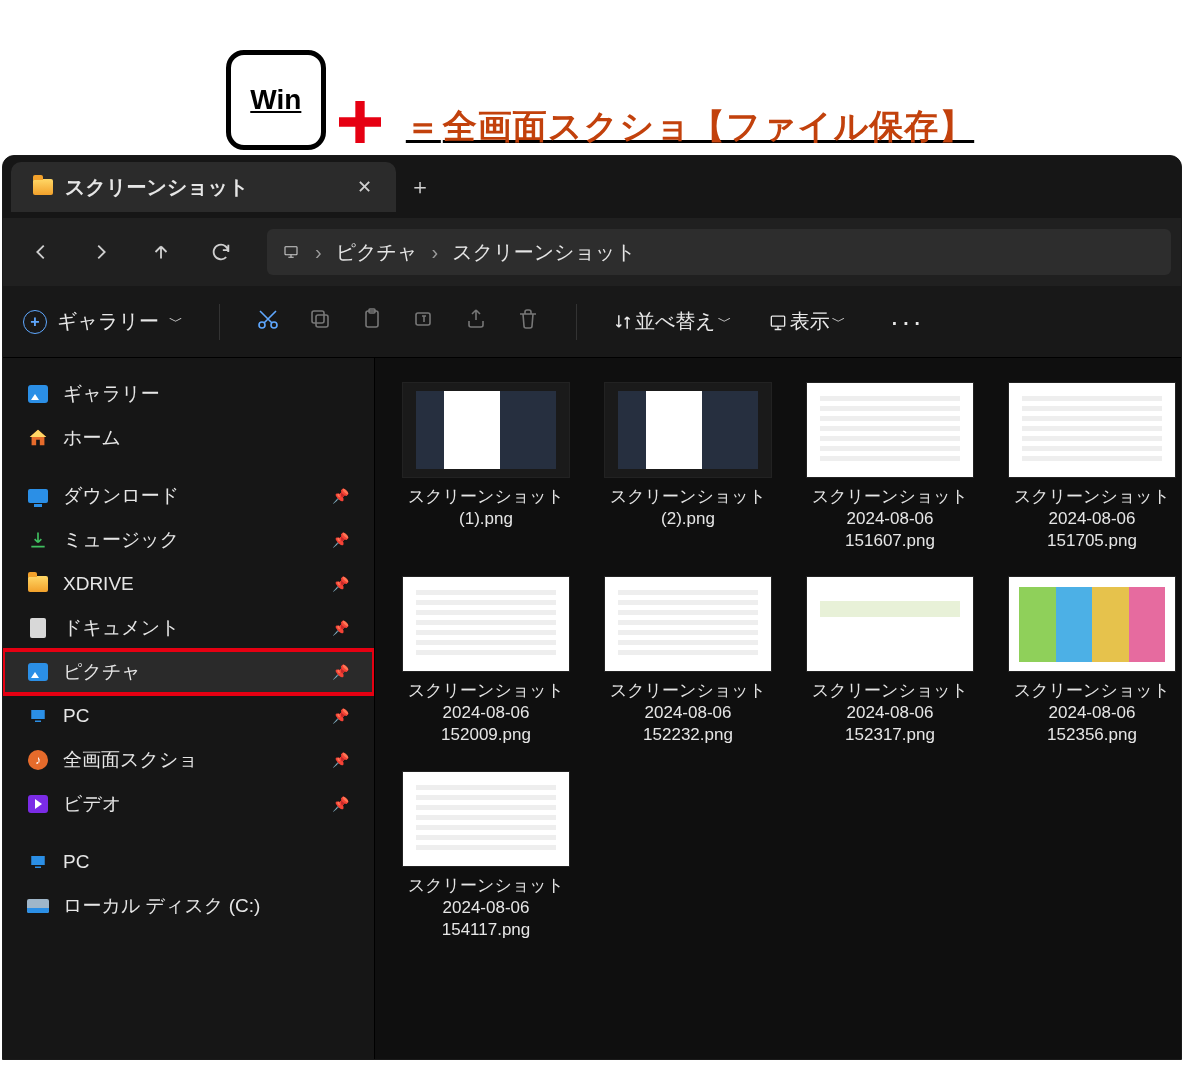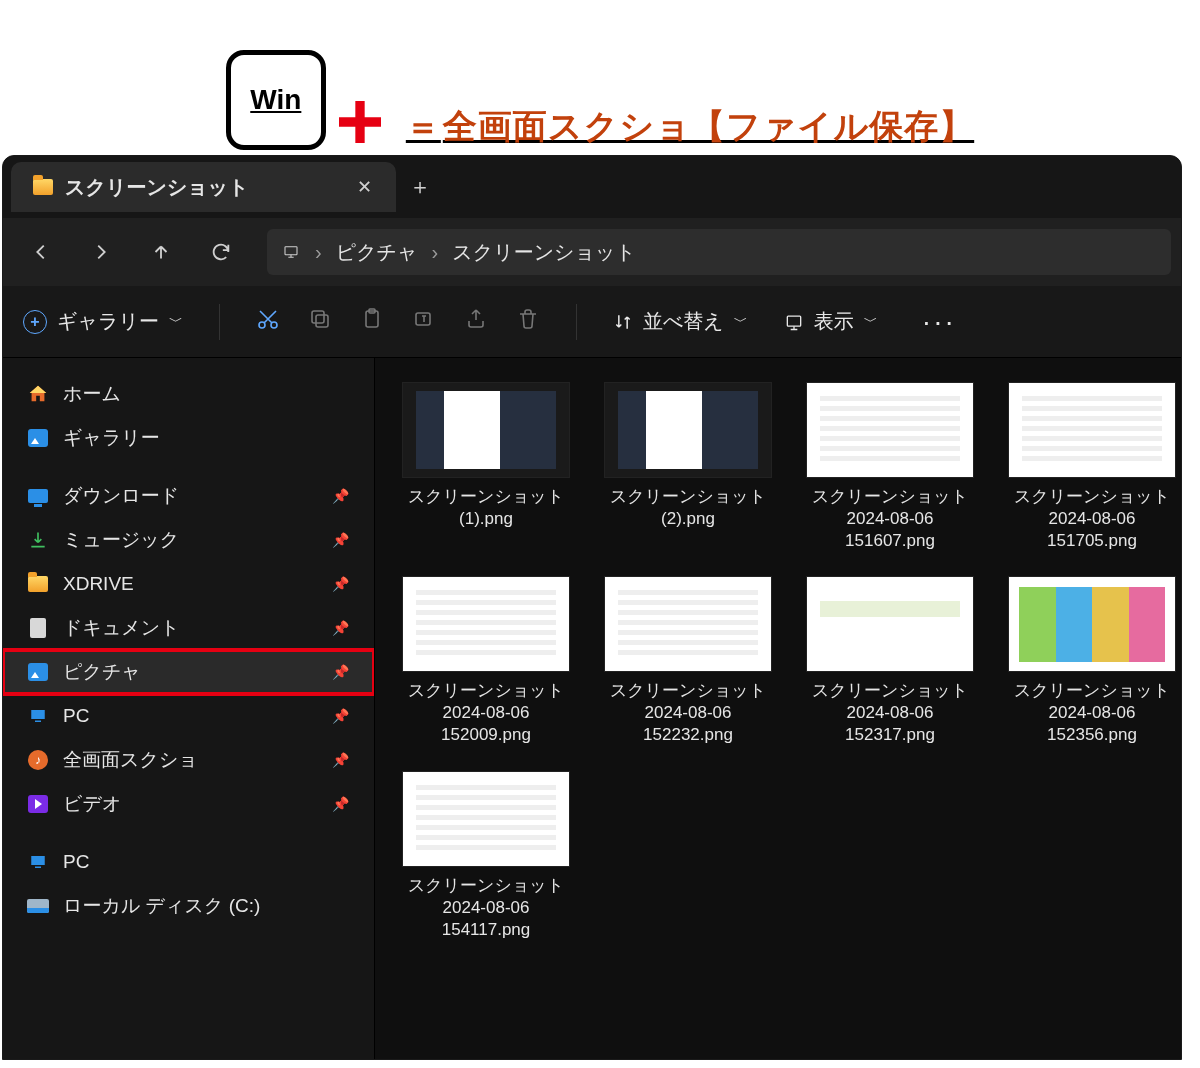--- a/index.html
+++ b/index.html
@@ -150,21 +150,21 @@
     display:inline-flex;align-items:center;justify-content:center;
     color:#5fa8ff;font-size:16px;font-weight:700;line-height:1;
   }
   .chev-down{font-size:14px;color:#cfcfcf;}
   .tool-ic{color:#777;cursor:default;}
   .tool-ic.active{color:#5fa8ff;}
   .tool-ic svg{width:24px;height:24px;}
   .tool-divider{width:1px;height:36px;background:#333;}
 
   .tool-group{display:flex;align-items:center;gap:28px;}
-  .sort-btn,.view-btn{display:flex;align-items:center;gap:10px;color:#e8e8e8;font-size:20px;cursor:pointer;}
+  .sort-btn,.view-btn{display:flex;align-items:center;gap:2px;color:#e8e8e8;font-size:20px;cursor:pointer;}
   .sort-btn svg,.view-btn svg{width:20px;height:20px;}
   .more-btn{color:#e8e8e8;font-size:28px;letter-spacing:2px;cursor:pointer;padding:0 8px;}
 
   
   .main{
     display:flex;
     height: calc(100% - 62px - 68px - 72px);
   }
   .sidebar{
     width:372px;
@@ -352,34 +352,34 @@
       <span>表示</span>
       <span class="chev-down">﹀</span>
     </div>
     <span class="more-btn">···</span>
   </div>
 
   <div class="main">
 
     <div class="sidebar">
       <div class="side-item">
+        <span class="ico">
+            <span class="ico-gallery"></span>
+          </span>
+        <span>ギャラリー</span>
+      </div>
+      <div class="side-item">
         <span class="ico ico-home">
             <svg viewBox="0 0 24 24">
               <path fill="#e66b2b" d="M12 3l9 8h-2v9h-5v-6H10v6H5v-9H3z"></path>
               <path fill="#ffd766" d="M12 3l9 8H3z"></path>
             </svg>
           </span>
         <span>ホーム</span>
       </div>
-      <div class="side-item">
-        <span class="ico">
-            <span class="ico-gallery"></span>
-          </span>
-        <span>ギャラリー</span>
-      </div>
       <div class="side-sep"></div>
 
       <div class="side-item">
         <span class="ico">
             <span class="ico-desktop"></span>
           </span>
         <span>ダウンロード</span>
         <span class="pin">📌</span>
       </div>
       <div class="side-item">

